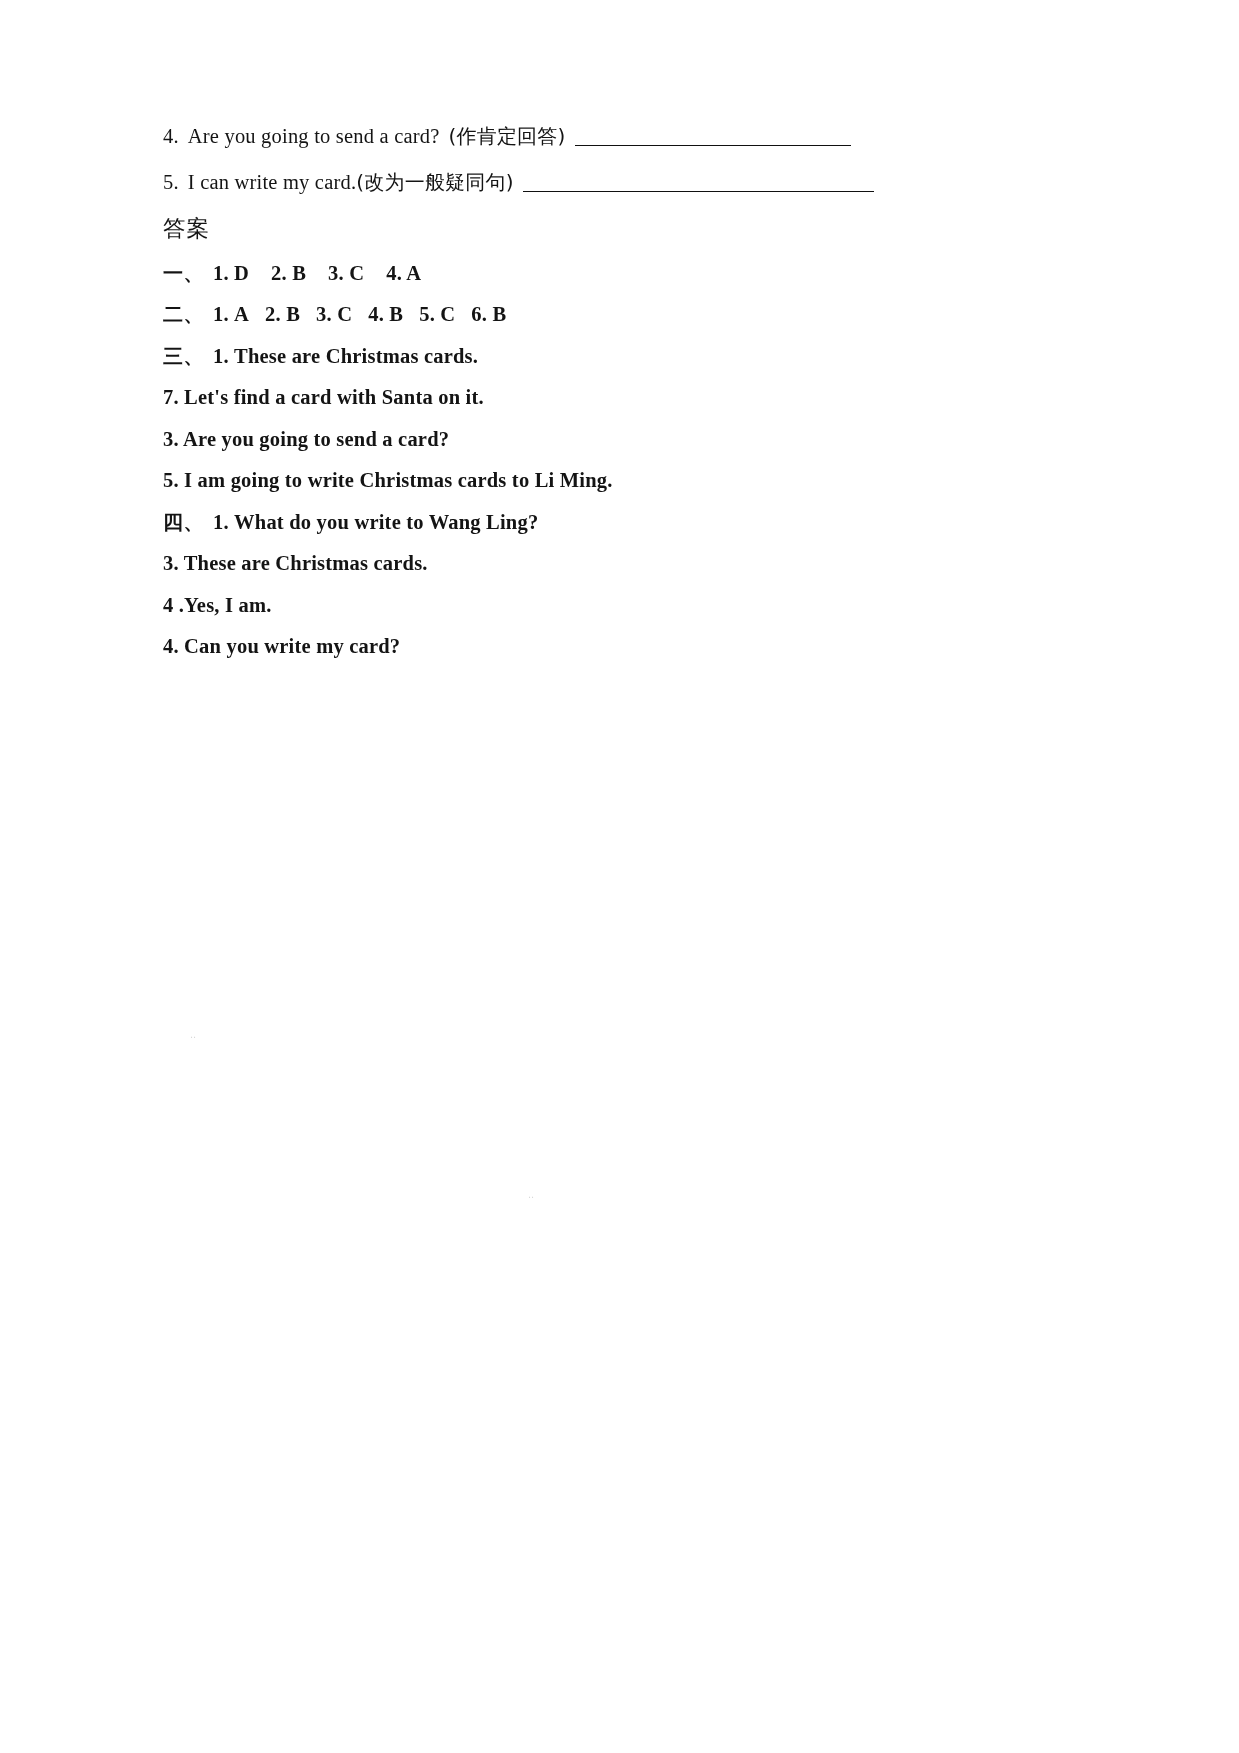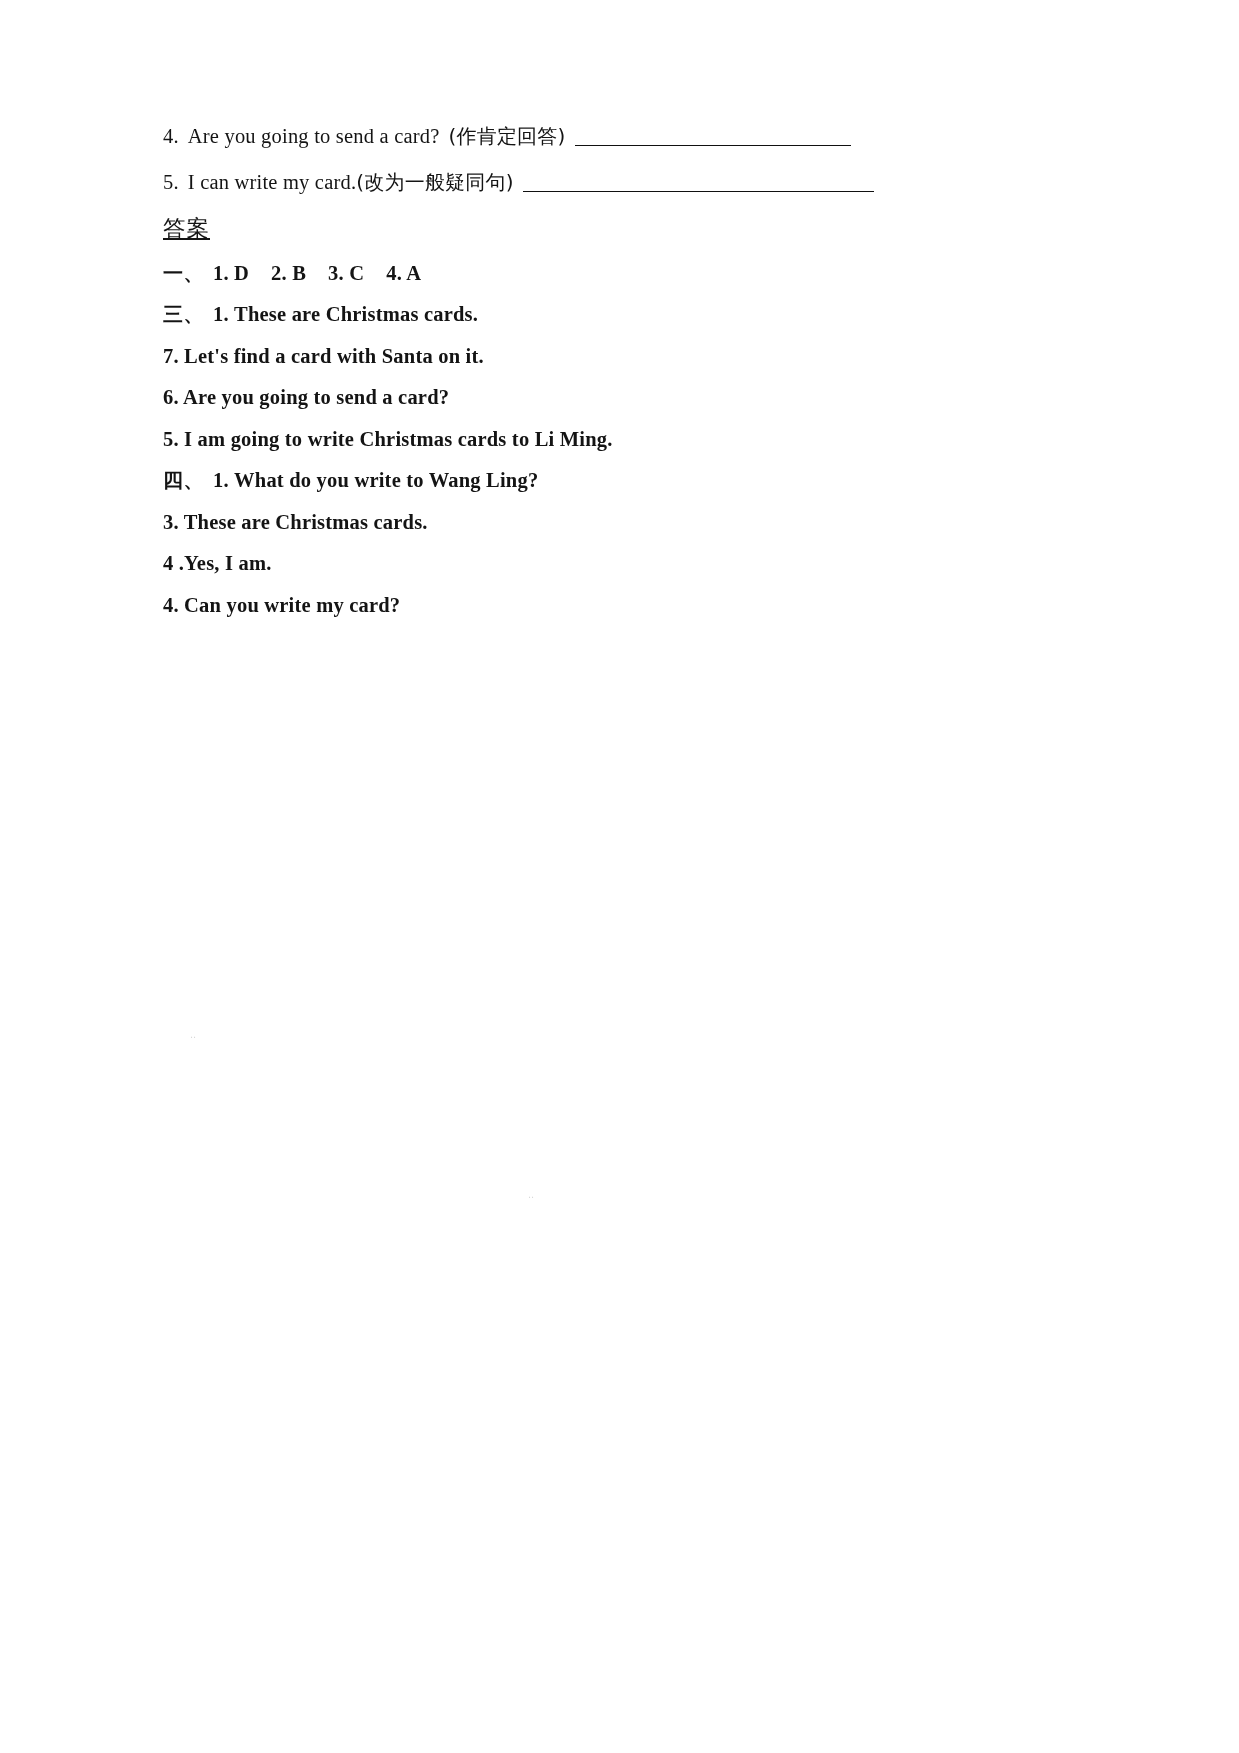--- a/index.html
+++ b/index.html
@@ -40,21 +40,20 @@
   .ans-line    { margin-bottom: 21px; font-weight: bold; }
 
   .cn {
     font-family: "DejaVu Sans", "Liberation Sans", sans-serif;
     font-size: 20px;
   }
   .cn-head {
     font-family: "DejaVu Sans", "Liberation Sans", sans-serif;
     font-size: 22.5px;
     letter-spacing: 1px;
-    text-decoration: underline;
   }
   .sec-num {
     font-family: "DejaVu Sans", "Liberation Sans", sans-serif;
     font-size: 20px;
     letter-spacing: 0.5px;
   }
   .blank-rule {
     display: inline-block;
     vertical-align: -3px;
     border-bottom: 1.6px solid #111111;
@@ -93,29 +92,32 @@
     </div>
 
     <div class="line heading-cn">
       <span class="cn-head">答案</span>
     </div>
 
     <div class="line ans-line">
       <span class="sec-num">一、</span><span class="sp-sm"></span><span>1. D</span><span class="sp-lg"></span><span>2. B</span><span class="sp-lg"></span><span>3. C</span><span class="sp-lg"></span><span>4. A</span>
     </div>
 
+    <div class="line ans-line">
+      <span class="sec-num">二、</span><span class="sp-sm"></span><span>1. A</span><span class="sp-md"></span><span>2. B</span><span class="sp-md"></span><span>3. C</span><span class="sp-md"></span><span>4. B</span><span class="sp-md"></span><span>5. C</span><span class="sp-md"></span><span>6. B</span>
+    </div>
 
     <div class="line ans-line">
       <span class="sec-num">三、</span><span class="sp-sm"></span><span>1. These are Christmas cards.</span>
     </div>
     <div class="line ans-line">
       <span>7. Let's find a card with Santa on it.</span>
     </div>
     <div class="line ans-line">
-      <span>6. Are you going to send a card?</span>
+      <span>3. Are you going to send a card?</span>
     </div>
     <div class="line ans-line">
       <span>5. I am going to write Christmas cards to Li Ming.</span>
     </div>
 
     <div class="line ans-line">
       <span class="sec-num">四、</span><span class="sp-sm"></span><span>1. What do you write to Wang Ling?</span>
     </div>
     <div class="line ans-line">
       <span>3. These are Christmas cards.</span>

